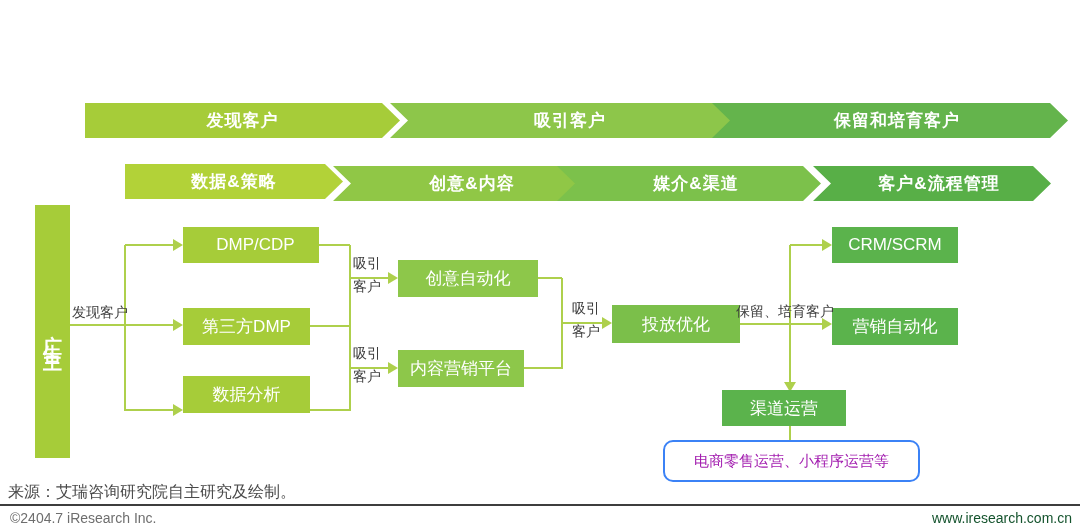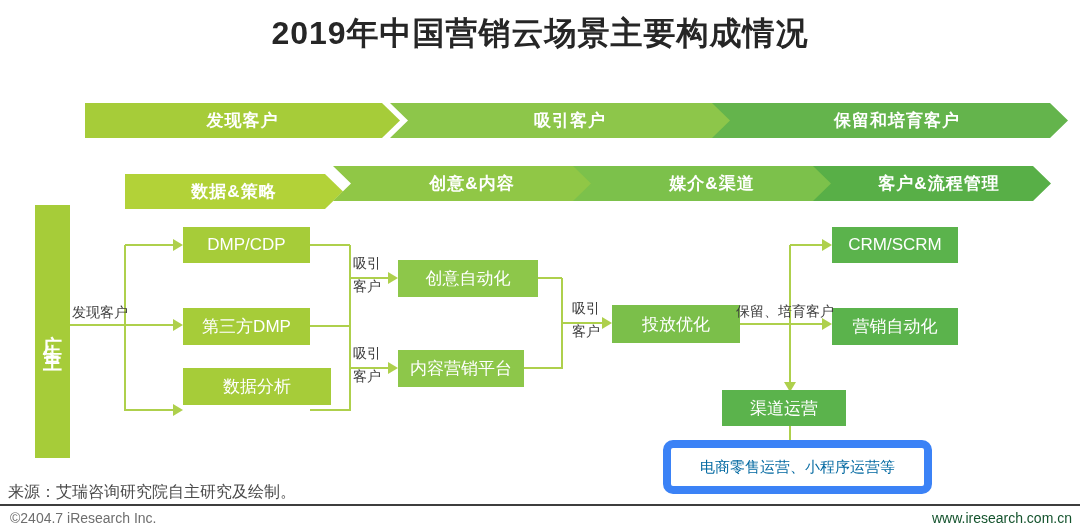--- a/index.html
+++ b/index.html
@@ -26,22 +26,22 @@
     color:#fff;font-size:17px;font-weight:400;z-index:3;
   }
   .bx-light{background:#a6cc39;} .bx-mid{background:#8dc74a;}
   .bx-opt{background:#7bbf4a;} .bx-right{background:#5bb34c;}
   .adv{
     writing-mode:vertical-rl;text-orientation:upright;letter-spacing:8px;
     font-size:19px;font-weight:700;
   }
   .note{
     position:absolute;display:flex;align-items:center;justify-content:center;
-    background:#fff;border:8px solid #3b82f6;border-radius:10px;
-    color:#0369a1;font-size:15px;z-index:3;
+    background:#fff;border:2px solid #3b82f6;border-radius:10px;
+    color:#a21caf;font-size:15px;z-index:3;
   }
   
   .hline,.vline{position:absolute;background:#aed04c;z-index:1;}
   .hline{height:2px;} .vline{width:2px;}
   .arr-r{position:absolute;width:0;height:0;border-left:10px solid #aed04c;
     border-top:6px solid transparent;border-bottom:6px solid transparent;z-index:2;}
   .arr-d{position:absolute;width:0;height:0;border-top:10px solid #aed04c;
     border-left:6px solid transparent;border-right:6px solid transparent;z-index:2;}
   .elabel{position:absolute;color:#3c3c3c;font-size:14px;line-height:14px;z-index:4;white-space:nowrap;}
   .elabel.two span{display:block;margin-bottom:9px;}
@@ -49,32 +49,31 @@
   .src{position:absolute;left:8px;top:482px;font-size:16px;color:#4a4a4a;}
   .divider{position:absolute;left:0;top:504px;width:1080px;height:2px;background:#3d3d3d;}
   .copy{position:absolute;left:10px;top:510px;font-size:14px;color:#6e6e6e;}
   .site{position:absolute;right:8px;top:510px;font-size:14px;color:#14532d;}
 </style>
 </head>
 <body>
 
 <div class="canvas">
 
-  <div class="title">2019年中国营销云场景主要构成情况</div>
 
   <div>
     <div class="chev chev-first r1s1" style="left:85px;top:103px;width:315px;">发现客户</div>
     <div class="chev chev-next r1s2" style="left:390px;top:103px;width:332px;">吸引客户</div>
     <div class="chev chev-next r1s3" style="left:712px;top:103px;width:342px;">保留和培育客户</div>
   </div>
 
   <div>
-    <div class="chev chev-first r2s1" style="left:125px;top:174px;width:218px;">数据&amp;策略</div>
+    <div class="chev chev-first r2s1" style="left:125px;top:164px;width:218px;">数据&amp;策略</div>
     <div class="chev chev-next r2s2" style="left:333px;top:166px;width:250px;">创意&amp;内容</div>
-    <div class="chev chev-next r2s3" style="left:573px;top:166px;width:250px;">媒介&amp;渠道</div>
+    <div class="chev chev-next r2s3" style="left:557px;top:166px;width:250px;">媒介&amp;渠道</div>
     <div class="chev chev-next r2s4" style="left:813px;top:166px;width:224px;">客户&amp;流程管理</div>
   </div>
 
   <div class="hline" style="left:70px;top:324px;width:103px;"></div>
   <div class="arr-r" style="left:173px;top:319px;"></div>
   <div class="vline" style="left:124px;top:245px;height:166px;"></div>
   <div class="hline" style="left:125px;top:244px;width:48px;"></div>
   <div class="arr-r" style="left:173px;top:239px;"></div>
   <div class="hline" style="left:125px;top:409px;width:48px;"></div>
   <div class="arr-r" style="left:173px;top:404px;"></div>
@@ -111,23 +110,23 @@
     <span>吸引</span>
     <span>客户</span>
   </div>
   <div class="elabel two" style="left:572px;top:301px;">
     <span>吸引</span>
     <span>客户</span>
   </div>
   <div class="elabel" style="left:736px;top:304px;">保留、培育客户</div>
 
   <div class="fbox bx-light adv" style="left:35px;top:205px;width:35px;height:253px;">广告主</div>
-  <div class="fbox bx-light" style="left:183px;top:227px;width:127px;height:36px;">DMP/CDP</div>
+  <div class="fbox bx-light" style="left:183px;top:227px;width:127px;height:36px;padding-left:9px;">DMP/CDP</div>
   <div class="fbox bx-light" style="left:183px;top:308px;width:127px;height:37px;">第三方DMP</div>
-  <div class="fbox bx-light" style="left:183px;top:368px;width:148px;height:37px;">数据分析</div>
+  <div class="fbox bx-light" style="left:183px;top:376px;width:127px;height:37px;">数据分析</div>
   <div class="fbox bx-mid" style="left:398px;top:260px;width:140px;height:37px;">创意自动化</div>
   <div class="fbox bx-mid" style="left:398px;top:350px;width:126px;height:37px;">内容营销平台</div>
   <div class="fbox bx-opt" style="left:612px;top:305px;width:128px;height:38px;">投放优化</div>
   <div class="fbox bx-right" style="left:832px;top:308px;width:126px;height:37px;">营销自动化</div>
   <div class="fbox bx-right" style="left:832px;top:227px;width:126px;height:36px;">CRM/SCRM</div>
   <div class="fbox bx-right" style="left:722px;top:390px;width:124px;height:36px;">渠道运营</div>
   <div class="note" style="left:663px;top:440px;width:253px;height:38px;">电商零售运营、小程序运营等</div>
 
   <div class="src">来源：艾瑞咨询研究院自主研究及绘制。</div>
   <div class="divider"></div>

